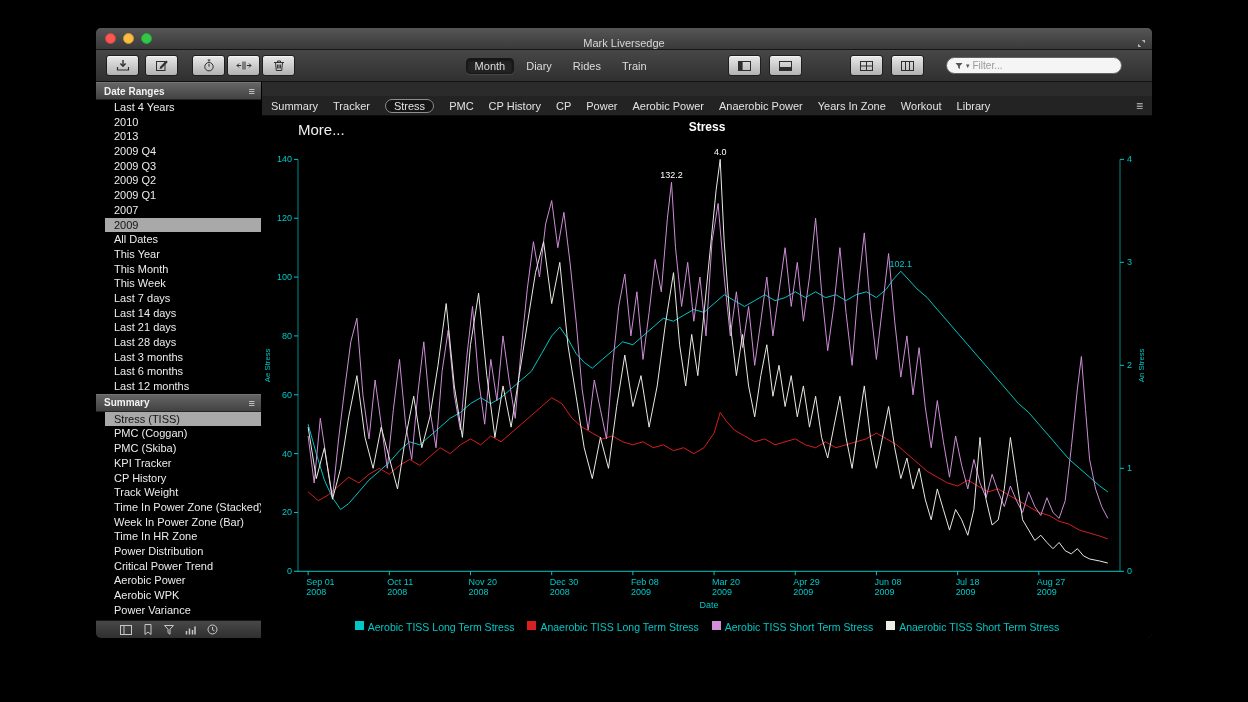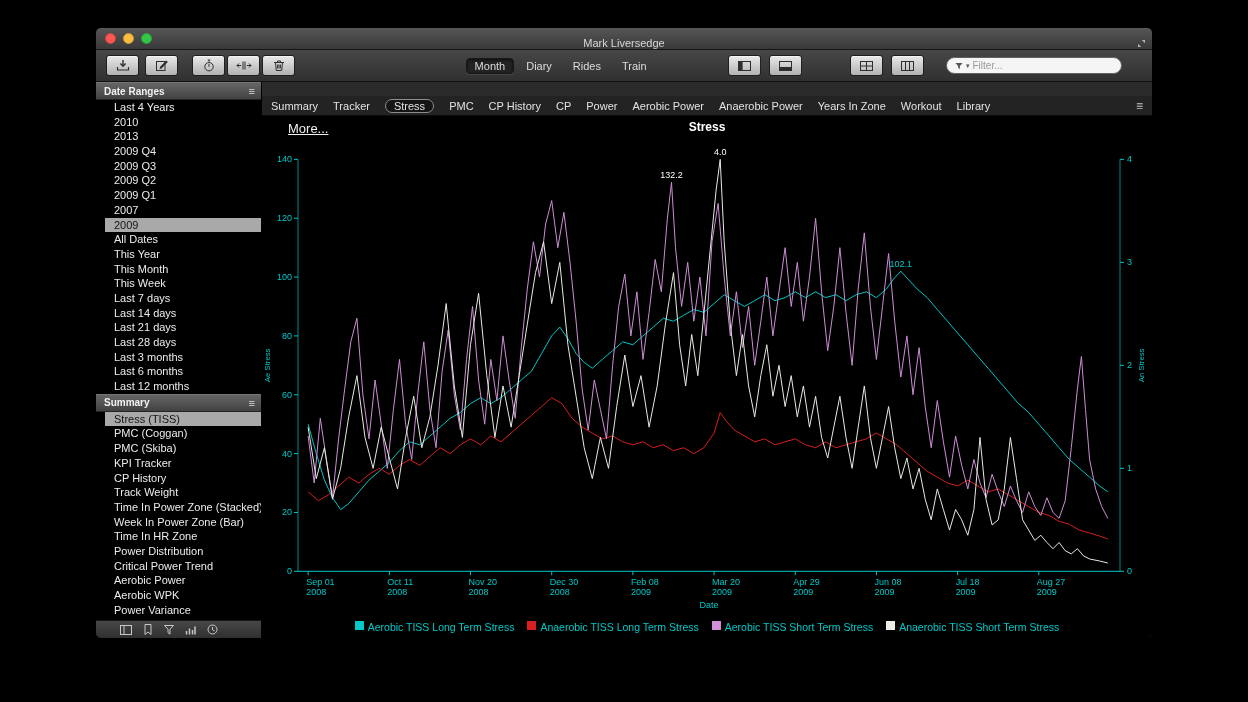--- a/index.html
+++ b/index.html
@@ -40,21 +40,21 @@
   .sb-bottom svg{display:block;}
   
   .main{flex:1;min-width:0;display:flex;flex-direction:column;}
   .tabbar{height:19px;flex:0 0 19px;background:#232323;border-bottom:1px solid #0c0c0c;display:flex;align-items:center;padding:0 9px;font-size:11px;color:#e2e2e2;margin-top:14px;}
   #main-tabs{display:flex;gap:15px;align-items:center;}
   .mtab{white-space:nowrap;}
   .mtab.sel{border:1px solid #8d8d8d;background:#151515;border-radius:9px;padding:0 8px;}
   .tab-menu{margin-left:auto;color:#c4c4c4;font-size:12px;}
   .chart-area{flex:1;background:#000;display:flex;flex-direction:column;min-height:0;}
   .chart-header{height:22px;flex:0 0 22px;position:relative;}
-  .more{position:absolute;left:26px;top:5px;color:#efefef;font-size:13px;text-decoration:underline;}
+  .more{position:absolute;left:36px;top:5px;color:#efefef;font-size:15px;}
   .chart-title{position:absolute;left:0;right:0;top:4px;text-align:center;color:#fff;font-weight:bold;font-size:12px;}
   #chart-svg{flex:1;width:100%;height:100%;}
   svg text{font-family:"Liberation Sans",sans-serif;}
   .legend{height:22px;flex:0 0 22px;display:flex;align-items:center;justify-content:center;gap:13px;}
   .lg-item{display:flex;align-items:flex-start;gap:4px;font-size:10.5px;color:#00c8c8;white-space:nowrap;}
   .lg-sq{width:9px;height:9px;flex:0 0 9px;}
 </style>
 </head>
 <body>
 

